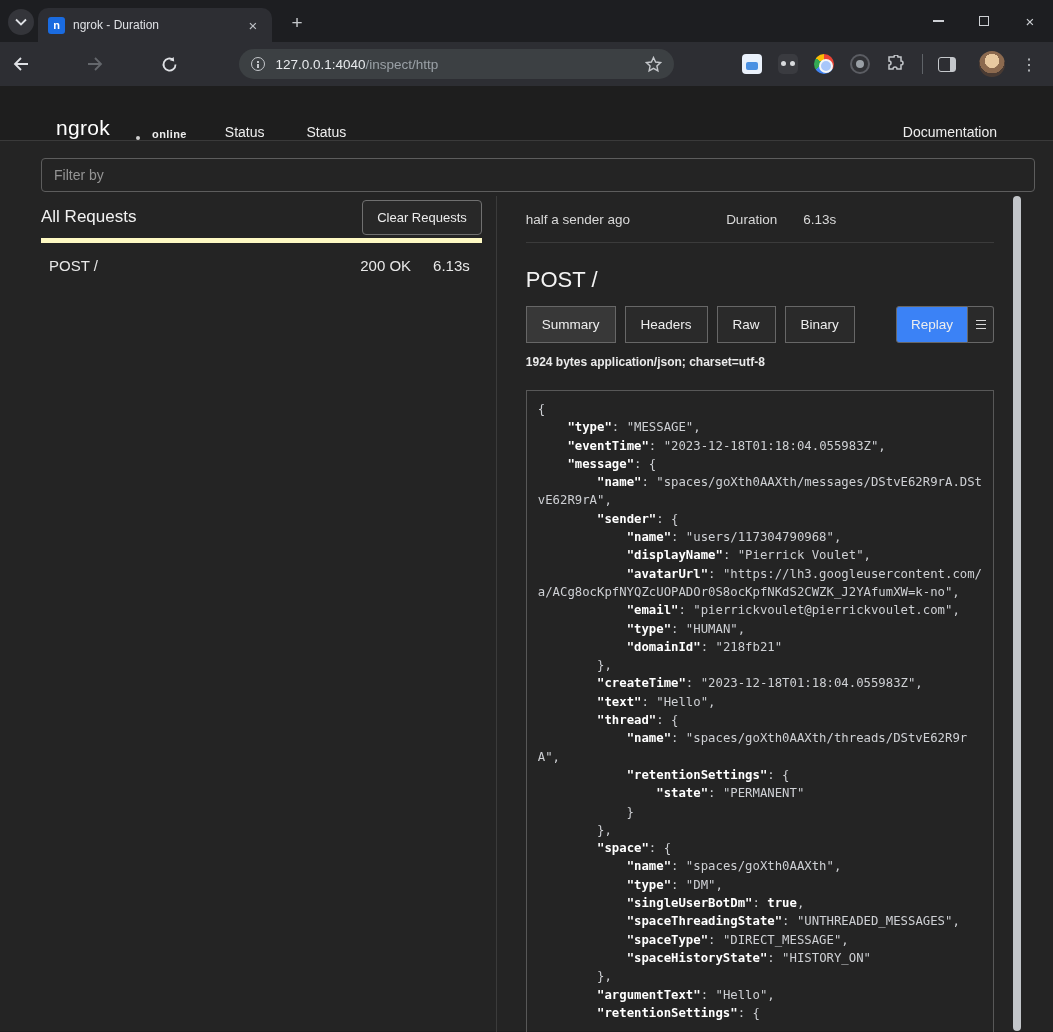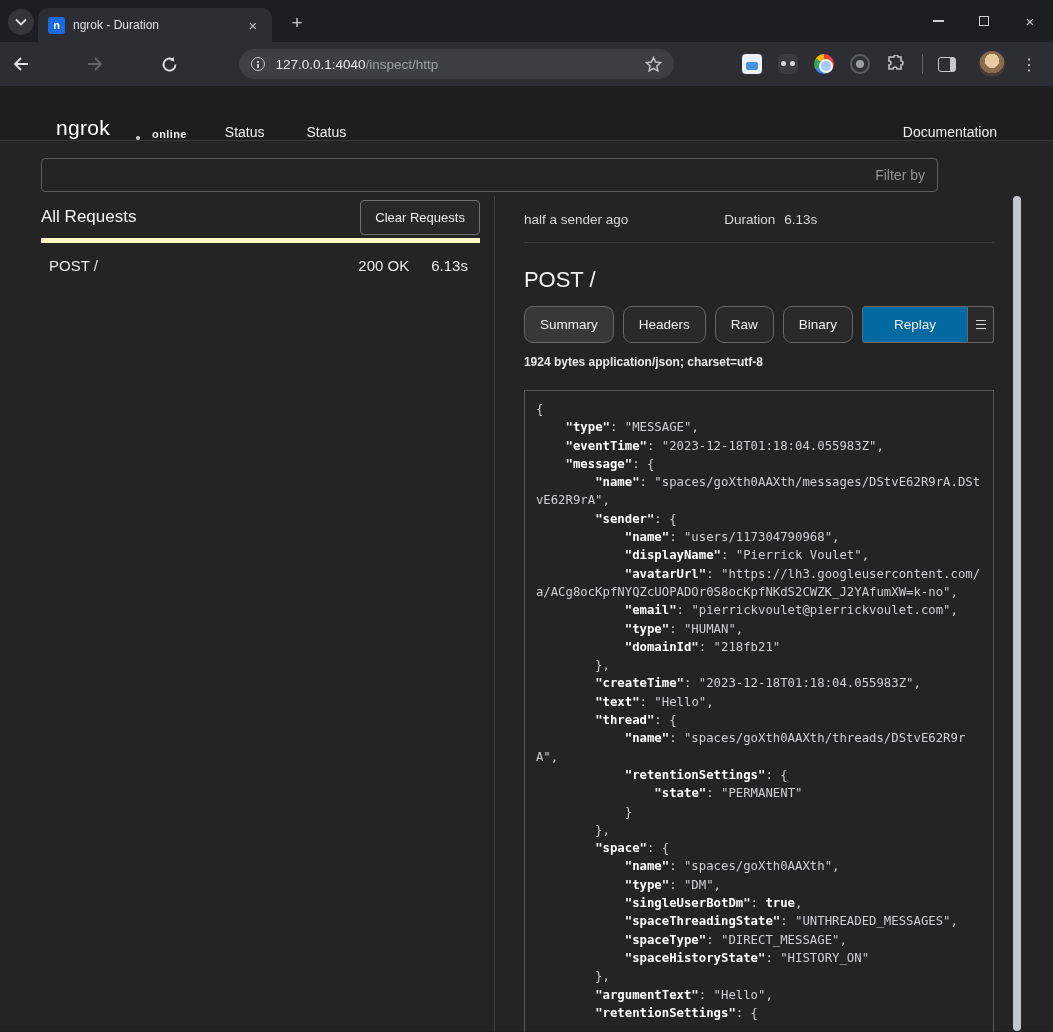--- a/index.html
+++ b/index.html
@@ -60,45 +60,45 @@
   
   .appheader { height:55px; background:#1e1e1e; border-bottom:1px solid #3a3a3a; display:flex; align-items:flex-end; padding:0 56px; }
   .brand { font-size:21px; color:#ffffff; letter-spacing:.3px; }
   .statusdot { width:4px; height:4px; border-radius:50%; background:#cfcfcf; margin:0 12px 0 26px; }
   .statustext { font-size:11px; font-weight:bold; letter-spacing:.4px; color:#ededed; }
   .appnav { display:flex; gap:42px; margin-left:38px; font-size:14px; color:#eeeeee; }
   .doclink { margin-left:auto; font-size:14px; color:#eeeeee; }
 
   
   .content { position:relative; height:890px; background:#242424; padding-top:17px; }
-  .filter { display:block; width:897px; height:34px; margin:0 41px; background:transparent;
+  .filter { display:block; width:994px; height:34px; margin:0 41px; background:transparent;
             border:1px solid #5d5d5d; border-radius:4px; color:#e8e8e8; font-size:14px; padding:0 12px;
-            font-family:"Liberation Sans", sans-serif;text-align:right; }
+            font-family:"Liberation Sans", sans-serif; }
   .filter::placeholder { color:#949494; }
   .columns { display:flex; margin-top:4px; align-items:flex-start; }
 
   .leftcol { width:456px; margin-left:41px; }
   .lefthead { height:47px; display:flex; align-items:center; border-bottom:5px solid #fef9c3; }
   .lefthead .title { font-size:17px; font-weight:500; color:#f1f1f1; }
   .clearbtn { margin-left:auto; font-size:13px; color:#ececec; background:#282828; border:1px solid #707070;
               border-radius:4px; padding:9px 14px; font-family:"Liberation Sans", sans-serif; }
   .reqrow { height:45px; display:flex; align-items:center; padding:0 12px 0 8px; font-size:15px; color:#e8e8e8; }
   .reqrow .status { margin-left:auto; margin-right:22px; }
 
   .rightcol { flex:1; margin-left:14px; margin-right:41px; border-left:1px solid #3b3b3b; padding:0 18px 0 29px; min-height:840px; }
   .metarow { height:47px; display:flex; align-items:center; border-bottom:1px solid #3b3b3b; font-size:13.5px; color:#d9d9d9; }
-  .metarow .dur { margin-left:96px; display:flex; gap:9px; }
+  .metarow .dur { margin-left:96px; display:flex; gap:26px; }
   .dettitle { margin-top:24px; font-size:22px; font-weight:500; color:#f3f3f3; }
   .tabsrow { margin-top:13px; display:flex; gap:9px; align-items:stretch; }
-  .tabbtn { font-size:13.5px; color:#eeeeee; background:#2a2a2a; border:1px solid #676767; border-radius:9px;
+  .tabbtn { font-size:13.5px; color:#eeeeee; background:#2a2a2a; border:1px solid #676767; border-radius:0;
             padding:10px 15px; font-family:"Liberation Sans", sans-serif; }
   .tabbtn.active { background:#383838; }
   .replaywrap { margin-left:auto; display:flex; }
-  .replaybtn { font-size:13.5px; color:#eeeeee; background:#0369a1; border:1px solid #676767;
-               border-radius:3px 0 0 3px; padding:10px 31px; font-family:"Liberation Sans", sans-serif; }
+  .replaybtn { font-size:13.5px; color:#eeeeee; background:#3b82f6; border:1px solid #676767;
+               border-radius:3px 0 0 3px; padding:10px 14px; font-family:"Liberation Sans", sans-serif; }
   .replaymenu { width:26px; border:1px solid #676767; border-left:none; border-radius:0 3px 3px 0;
                 background:#2a2a2a; display:flex; flex-direction:column; justify-content:center; align-items:center; gap:2.5px; }
   .replaymenu i { display:block; width:10px; height:1.6px; background:#d9d9d9; }
   .bytesline { margin-top:12px; font-size:12px; font-weight:bold; color:#eaeaea; }
   .codeblock { margin-top:21px; border:1px solid #585858; padding:9px 11px; height:900px;
                font-family:"DejaVu Sans Mono", monospace; font-size:12.3px; line-height:18.3px;
                color:#ced0d4; white-space:pre; overflow:hidden; }
   .jk { color:#ffffff; font-weight:bold; }
   .js { color:#ced0d4; }
   .jb { color:#ffffff; font-weight:bold; }

